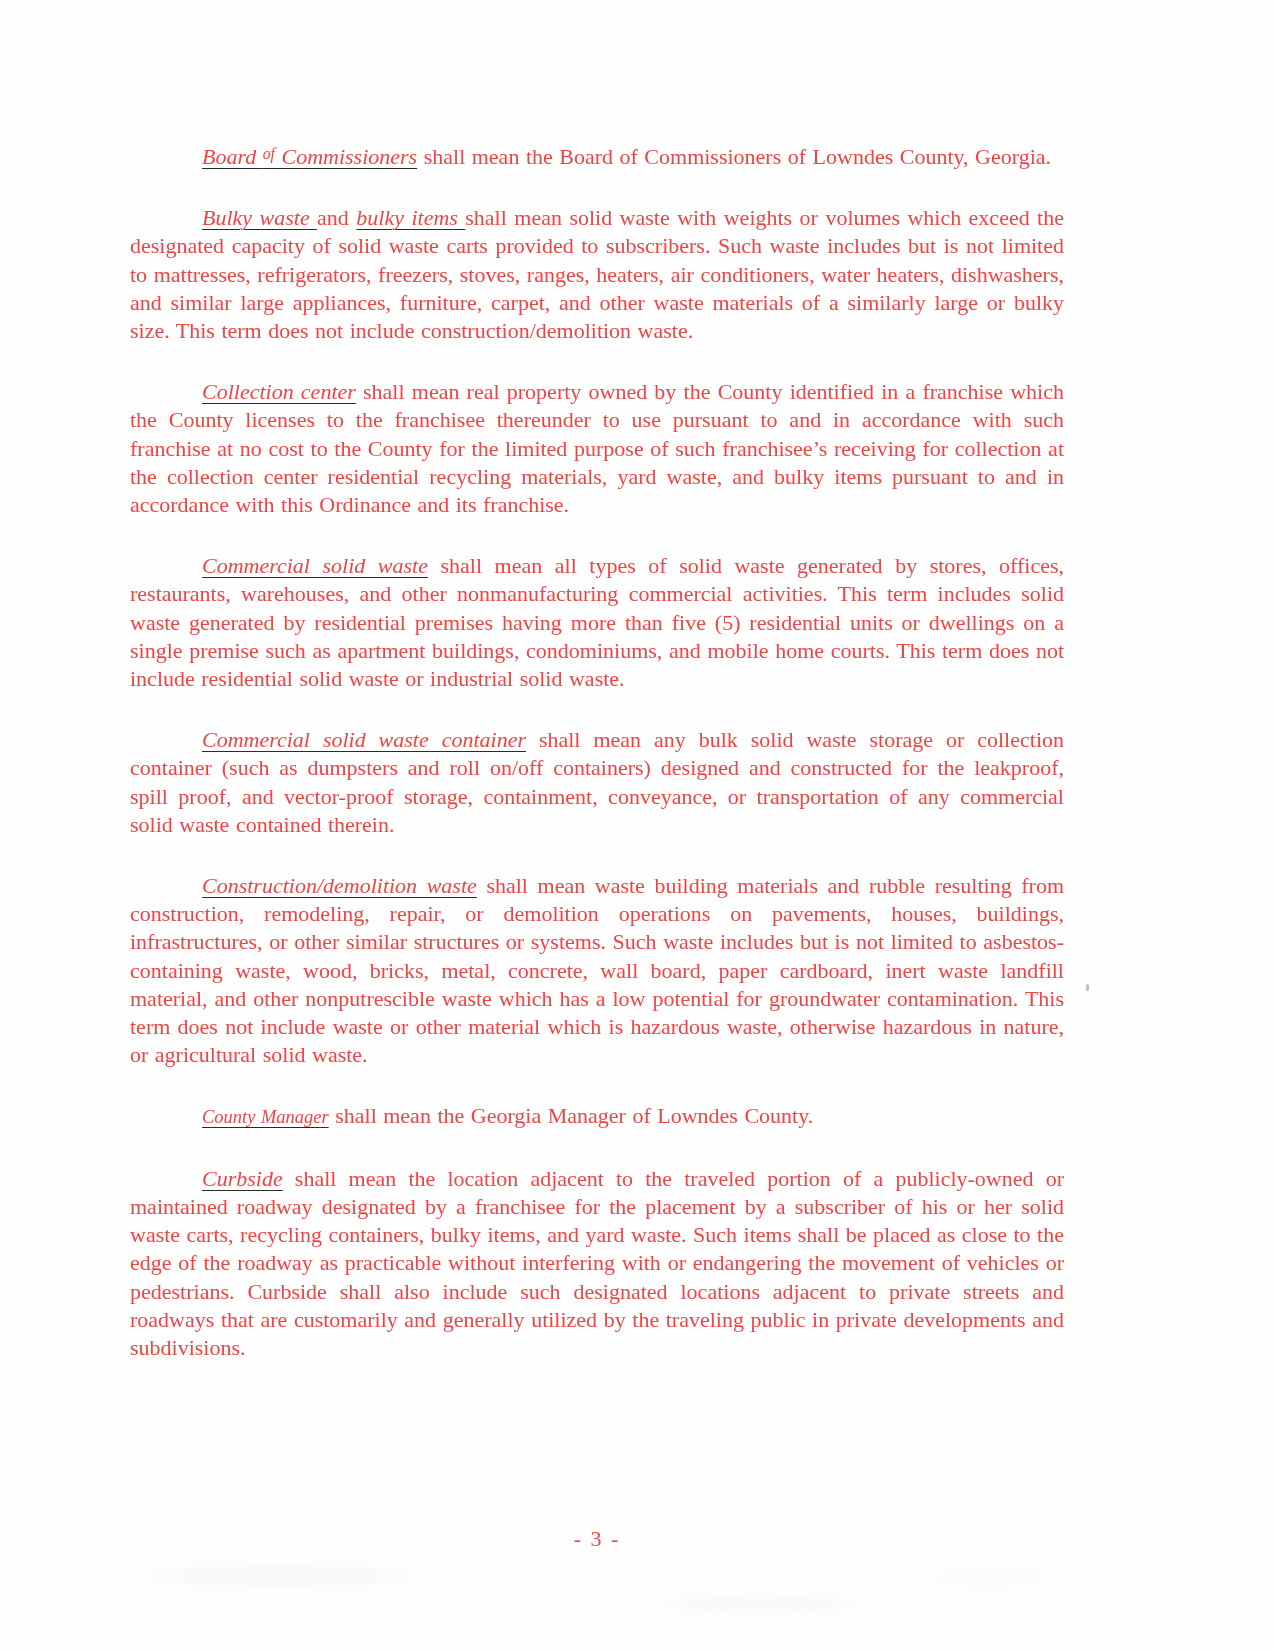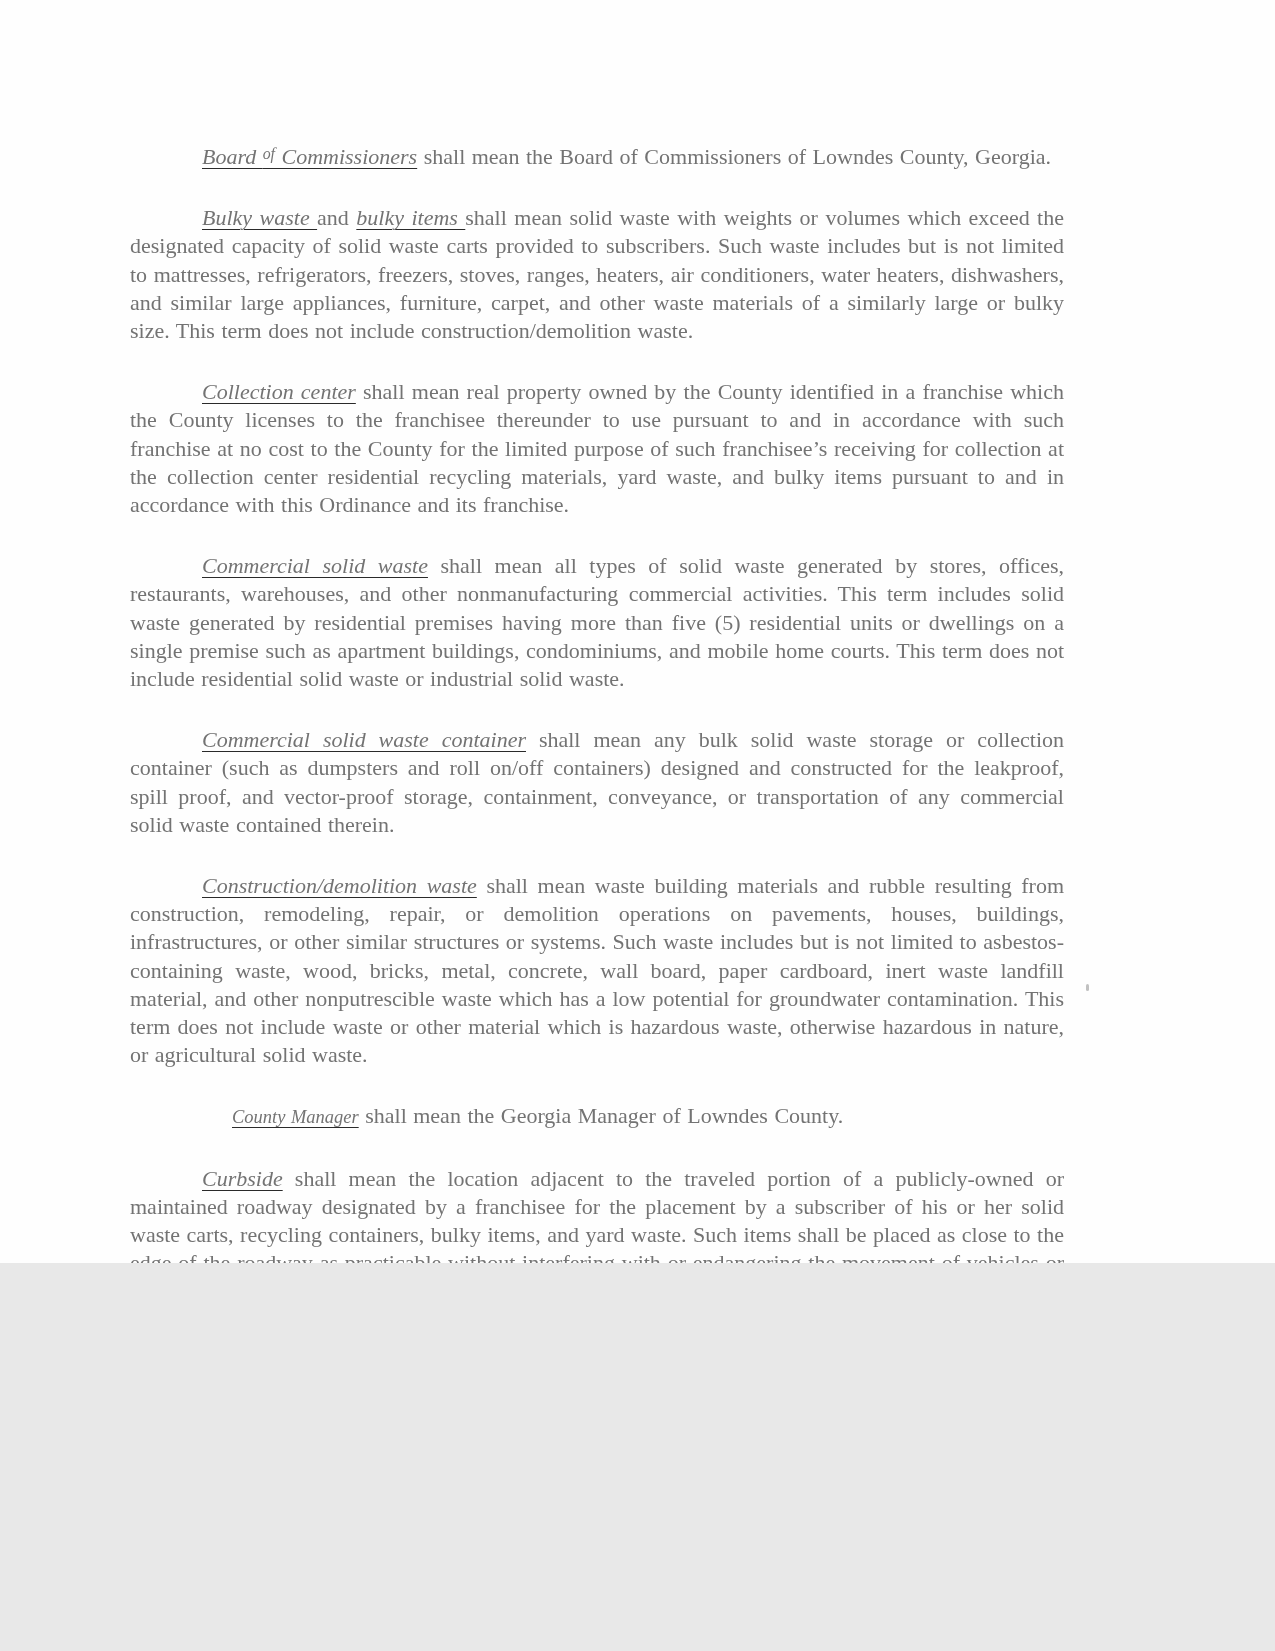--- a/index.html
+++ b/index.html
@@ -3,24 +3,24 @@
 <meta charset="utf-8">
 <style>
   html, body {
     margin: 0;
     padding: 0;
     background: #e8e8e8;
   }
   .page {
     position: relative;
     width: 1275px;
-    height: 1263px;
+    height: 1651px;
     margin: 0 auto;
     background: #fefefe;
-    color: #737373;
+    color: #ef4444;
     font-family: "Liberation Serif", "DejaVu Serif", serif;
     overflow: hidden;
   }
   .content {
     position: absolute;
     left: 130px;
     top: 140px;
     width: 934px;
   }
   .para {
@@ -41,21 +41,20 @@
     font-style: italic;
   }
   .term-sup {
     font-style: italic;
     font-size: 0.72em;
     vertical-align: 5px;
   }
   .term-small {
     font-style: italic;
     font-size: 0.84em;
-    margin-left: 30px;
   }
   .page-number {
     position: absolute;
     left: 130px;
     top: 1526px;
     width: 934px;
     text-align: center;
     font-size: 22px;
     letter-spacing: 2px;
   }

